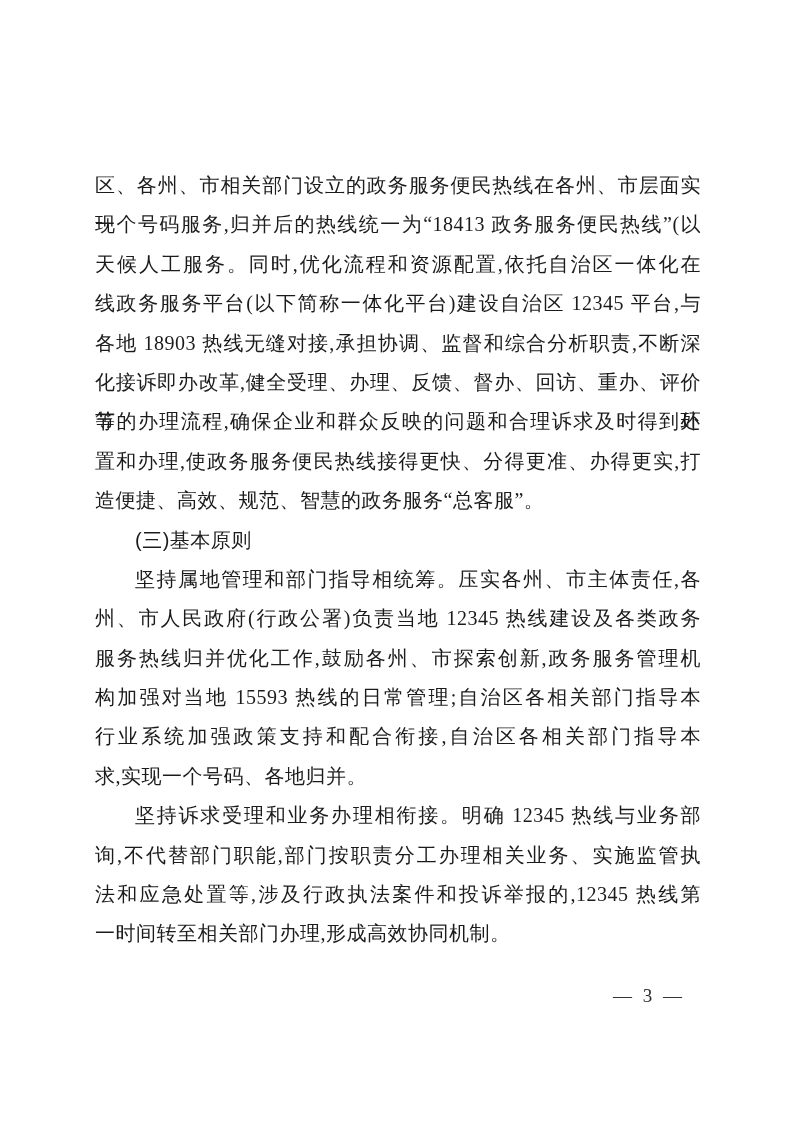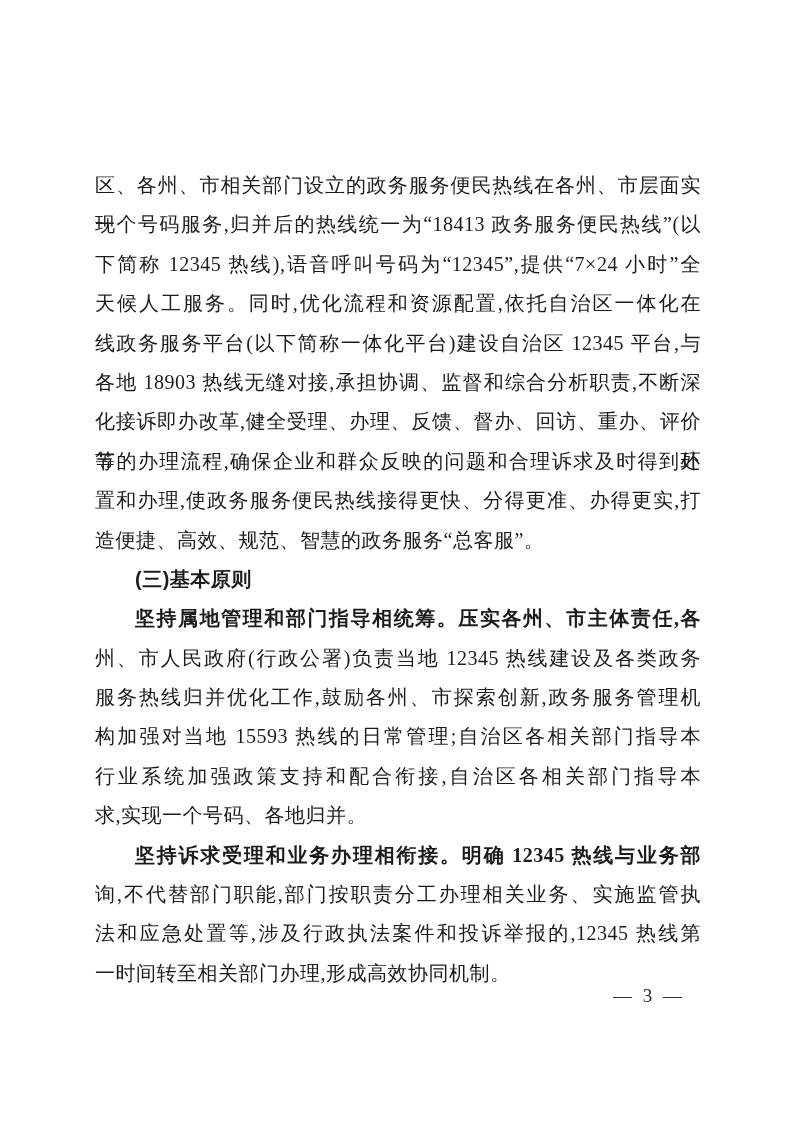--- a/index.html
+++ b/index.html
@@ -25,42 +25,41 @@
     letter-spacing: 0.5px;
     text-align: justify;
     text-align-last: left;
     white-space: nowrap;
     overflow: visible;
   }
   .just {
     text-align-last: justify;
     white-space: normal;
   }
-  .indent { text-indent: 2em; font-weight: bold; }
+  .indent { text-indent: 2em; }
   .heading {
-    font-weight: 700;
+    font-weight: 400;
     font-family: "Liberation Sans", "DejaVu Sans", sans-serif;
     text-align-last: left;
   }
   .page-number {
     position: absolute;
     top: 985px;
     right: 108px;
     font-size: 19px;
     letter-spacing: 3px;
     color: #2a2a2a;
   }
 </style>
 </head>
 <body>
 
 <div class="doc-body">
   <div class="line just">区、各州、市相关部门设立的政务服务便民热线在各州、市层面实现</div>
   <div class="line just">一个号码服务,归并后的热线统一为“18413 政务服务便民热线”(以</div>
-  <div class="line just">下简称 12345 热线),语音呼叫号码为“12345”,提供“7×24 小时”全</div>
   <div class="line just">天候人工服务。同时,优化流程和资源配置,依托自治区一体化在</div>
   <div class="line just">线政务服务平台(以下简称一体化平台)建设自治区 12345 平台,与</div>
   <div class="line just">各地 18903 热线无缝对接,承担协调、监督和综合分析职责,不断深</div>
   <div class="line just">化接诉即办改革,健全受理、办理、反馈、督办、回访、重办、评价等环</div>
   <div class="line just">节的办理流程,确保企业和群众反映的问题和合理诉求及时得到处</div>
   <div class="line just">置和办理,使政务服务便民热线接得更快、分得更准、办得更实,打</div>
   <div class="line">造便捷、高效、规范、智慧的政务服务“总客服”。</div>
   <div class="line heading indent">(三)基本原则</div>
   <div class="line just indent">坚持属地管理和部门指导相统筹。压实各州、市主体责任,各</div>
   <div class="line just">州、市人民政府(行政公署)负责当地 12345 热线建设及各类政务</div>

